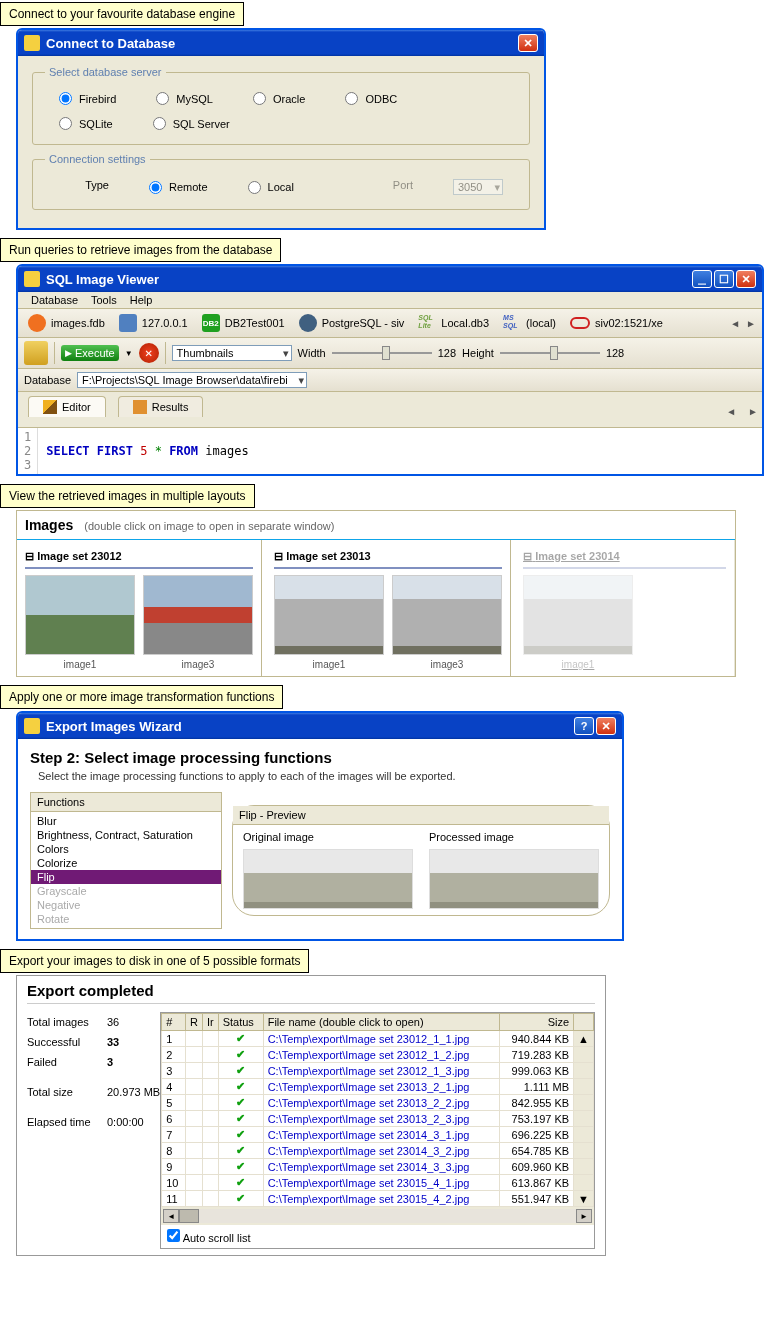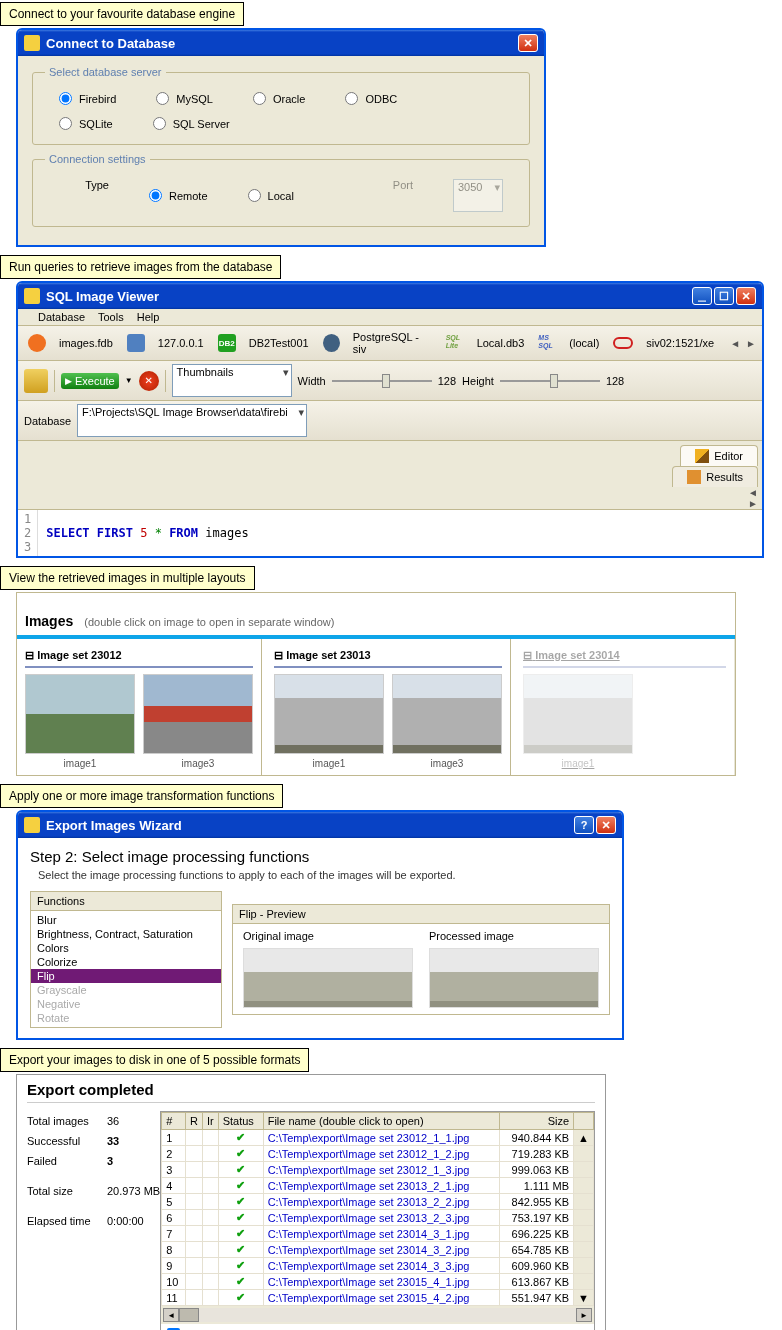--- a/index.html
+++ b/index.html
@@ -10,61 +10,61 @@
 .titlebar .ticon { width: 16px; height: 16px; background: #F5D040; border-radius: 2px; margin-right: 6px; display: inline-block; }
 .titlebar .spacer { flex: 1; }
 .winbtn { width: 20px; height: 18px; margin-left: 2px; border: 1px solid #fff; border-radius: 3px; display: inline-flex; align-items: center; justify-content: center; font-size: 11px; font-weight: bold; color: #fff; }
 .winbtn.close { background: linear-gradient(to bottom, #F08060, #D03010); }
 .winbtn.min, .winbtn.max { background: linear-gradient(to bottom, #4080E0, #1050C0); }
 .body1 { padding: 10px 14px; background: #ECE9D8; }
 fieldset { border: 1px solid #C0B890; border-radius: 3px; padding: 8px 12px; margin-bottom: 8px; }
 legend { color: #6080B0; font-size: 11px; padding: 0 4px; }
 .radiorow { display: flex; gap: 40px; padding: 6px 14px; }
 .radiorow label { display: flex; align-items: center; gap: 4px; }
-.menubar { background: #ECE9D8; padding: 2px 20px; font-size: 11px; border-bottom: 1px solid #C0B890; }
+.menubar { background: #ECE9D8; padding: 2px 13px; font-size: 11px; border-bottom: 1px solid #C0B890; }
 .menubar span { margin-right: 10px; text-decoration: underline; text-decoration-color: transparent; }
 .menubar span::first-letter { text-decoration: underline; }
 .toolbar { background: linear-gradient(to bottom, #F5F2E8, #E5E0D0); padding: 3px 6px; display: flex; align-items: center; gap: 6px; border-bottom: 1px solid #C0B890; font-size: 11px; }
 .tbicon { width: 18px; height: 18px; border-radius: 3px; display: inline-block; }
-.tbbtn { display: flex; align-items: center; gap: 13px; padding: 2px 4px; }
+.tbbtn { display: flex; align-items: center; gap: 5px; padding: 2px 4px; }
 .execute { background: linear-gradient(to bottom, #50C050, #108010); color: #fff; border-radius: 3px; padding: 2px 4px; display: inline-flex; align-items: center; }
 .execute::before { content: "▶"; margin-right: 3px; font-size: 9px; }
 .stopbtn { width: 20px; height: 20px; background: radial-gradient(circle, #F04020, #B02000); border-radius: 50%; color: #fff; display: inline-flex; align-items: center; justify-content: center; font-size: 10px; }
-.combo { border: 1px solid #7F9DB9; background: #fff; padding: 1px 16px 18px 4px; font-size: 11px; position: relative; display: inline-block; min-width: 100px; }
+.combo { border: 1px solid #7F9DB9; background: #fff; padding: 1px 16px 1px 4px; font-size: 11px; position: relative; display: inline-block; min-width: 100px; }
 .combo::after { content: "▾"; position: absolute; right: 2px; top: 1px; color: #444; }
 .slider { display: inline-flex; align-items: center; gap: 4px; }
 .slider .track { width: 100px; height: 2px; background: #999; position: relative; }
 .slider .thumb { position: absolute; width: 8px; height: 14px; background: #E0E0D0; border: 1px solid #888; top: -6px; left: 50%; }
-.tabs { background: #ECE9D8; padding: 4px 4px 0 10px; display: flex; gap: 0; border-bottom: 1px solid #C0B890; align-items: flex-end; flex-direction: column; }
+.tabs { background: #ECE9D8; padding: 4px 4px 10px 10px; display: flex; gap: 12px; border-bottom: 1px solid #C0B890; align-items: flex-end; }
 .tab { border: 1px solid #C0B890; border-bottom: none; border-radius: 4px 4px 0 0; padding: 3px 14px; background: #FCFAF5; display: flex; align-items: center; gap: 5px; font-size: 11px; }
 .tab.inactive { background: #F0ECE0; }
 .tabicn { width: 14px; height: 14px; display: inline-block; }
 .editor { background: #fff; font-family: Consolas, monospace; font-size: 12px; display: flex; }
 .gutter { background: #fff; border-right: 1px solid #ddd; color: #888; padding: 2px 6px; text-align: right; }
 .code { padding: 2px 8px; }
 .kw { color: #0000C0; font-weight: bold; }
 .num { color: #C00000; }
 .op { color: #008000; }
 .kw2 { color: #0000C0; font-weight: bold; }
 .sec-images { margin: 0 0 6px 16px; background: #fff; border: 1px solid #C0B890; }
-.sec-head { padding: 6px 8px; border-bottom: 4px solid #0ea5e9; margin-top: 14px; }
+.sec-head { padding: 6px 8px; border-bottom: 1px solid #0ea5e9; }
 .sec-head b { font-size: 14px; }
 .sec-head span { color: #666; font-size: 11px; margin-left: 8px; }
 .imgsets { display: flex; gap: 4px; }
 .imgset { flex: 1; border-right: 1px solid #C0B890; padding: 6px 8px; }
 .imgset .hd { font-weight: bold; padding: 4px 0; border-bottom: 2px solid #8090C0; margin-bottom: 6px; }
 .imgset.faded { opacity: 0.35; text-decoration: underline; }
 .thumbs { display: flex; gap: 8px; }
 .thumb-item { text-align: center; }
 .thimg { width: 110px; height: 80px; border: 1px solid #ccc; background: linear-gradient(to bottom, #B0C8D0 50%, #608050 50%); }
 .thimg.cars { background: linear-gradient(to bottom, #A0B8D0 40%, #C04030 40%, #C04030 60%, #888 60%); }
 .thimg.bldg { background: linear-gradient(to bottom, #D8E0E8 30%, #B0B0B0 30%, #B0B0B0 90%, #707060 90%); }
 .thcap { font-size: 10px; color: #555; margin-top: 4px; }
 .wizbody { background: #fff; padding: 10px 12px; }
-.wizh { font-size: 15px; font-weight: normal; }
+.wizh { font-size: 15px; font-weight: bold; }
 .wizsub { font-size: 11px; color: #333; margin: 4px 0 10px 8px; }
 .wizcols { display: flex; gap: 10px; align-items: center; }
 .panel { border: 1px solid #C0B890; }
 .panelh { background: #ECE9D8; padding: 3px 6px; border-bottom: 1px solid #C0B890; font-size: 11px; }
 .fnlist { padding: 2px 0; font-size: 11px; }
 .fnlist div { padding: 1px 6px; }
 .fnlist .sel { background: #701a75; color: #fff; }
 .fnlist .dis { color: #aaa; }
 .preview { display: flex; gap: 16px; padding: 6px 10px; }
 .preview .pv { flex: 1; }
@@ -323,21 +323,21 @@
             <div>Blur</div>
             <div>Brightness, Contract, Saturation</div>
             <div>Colors</div>
             <div>Colorize</div>
             <div class="sel">Flip</div>
             <div class="dis">Grayscale</div>
             <div class="dis">Negative</div>
             <div class="dis">Rotate</div>
           </div>
       </div>
-      <div class="panel" style="flex:1;">
+      <div class="panel" style="flex:1;border-radius:22px;">
         <div class="panelh">Flip - Preview</div>
         <div class="preview">
           <div class="pv">
               <div style="margin-bottom:6px">Original image</div>
               <div class="pvimg"></div>
             </div>
           <div class="pv">
               <div style="margin-bottom:6px">Processed image</div>
               <div class="pvimg" style="transform:scaleX(-1)"></div>
             </div>

